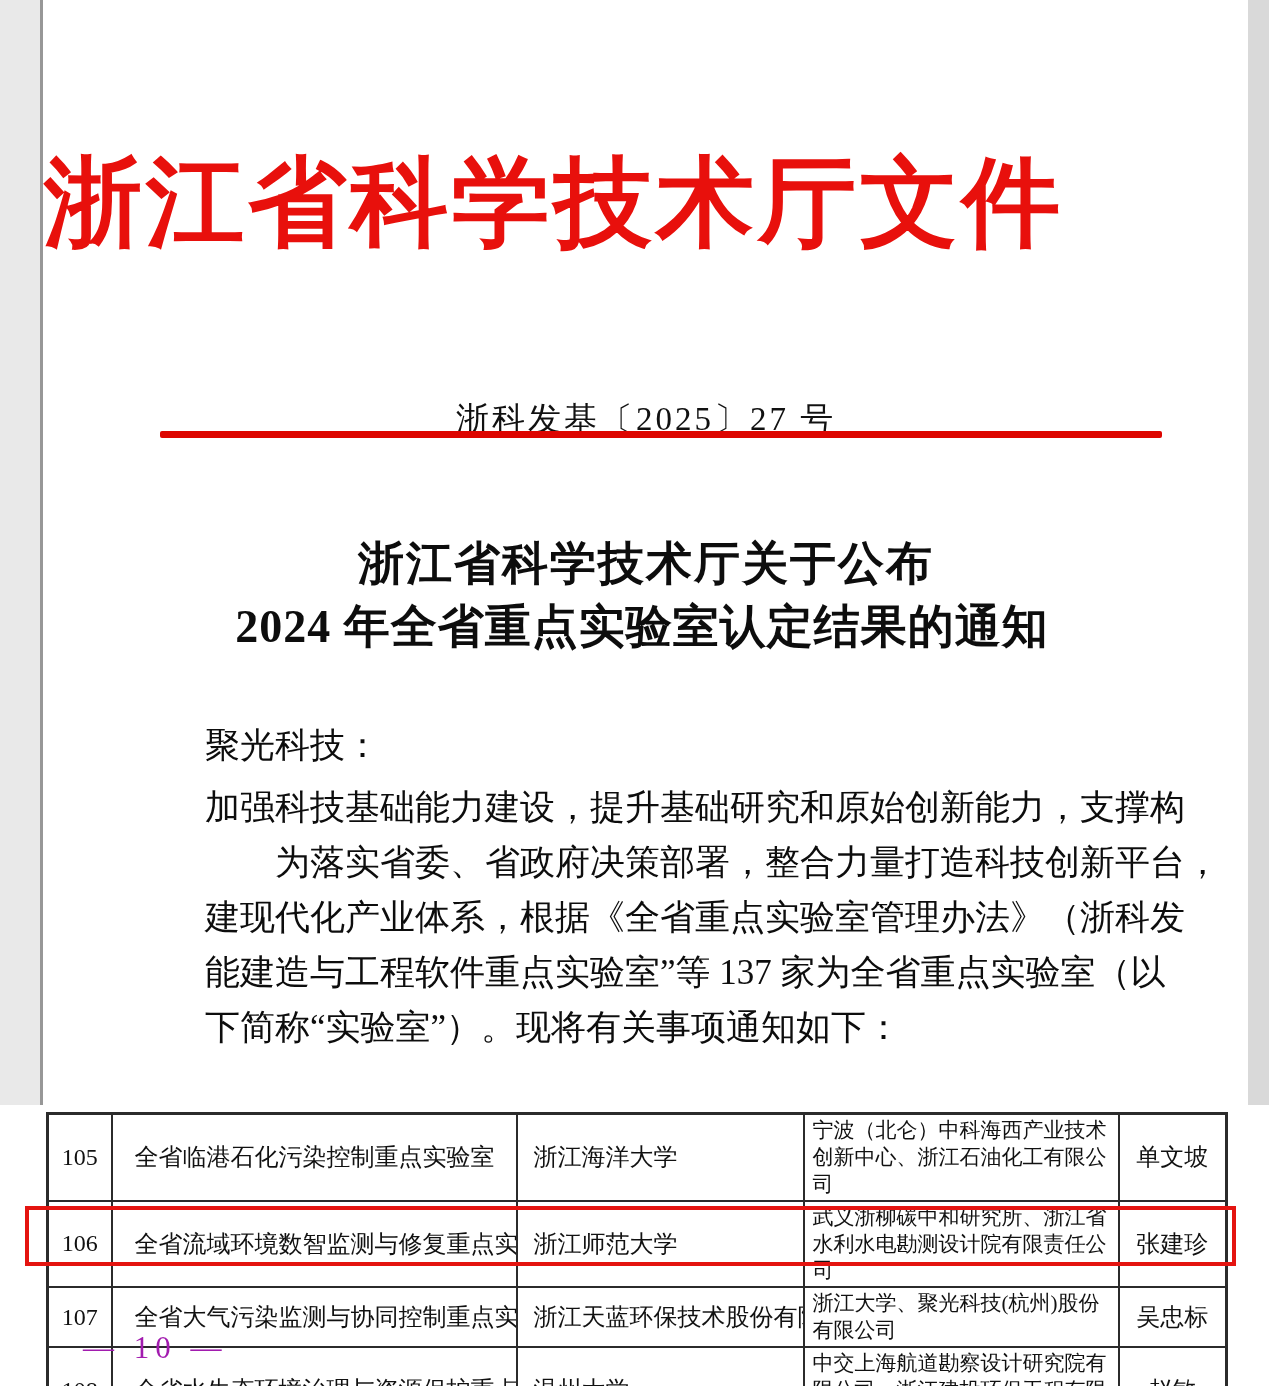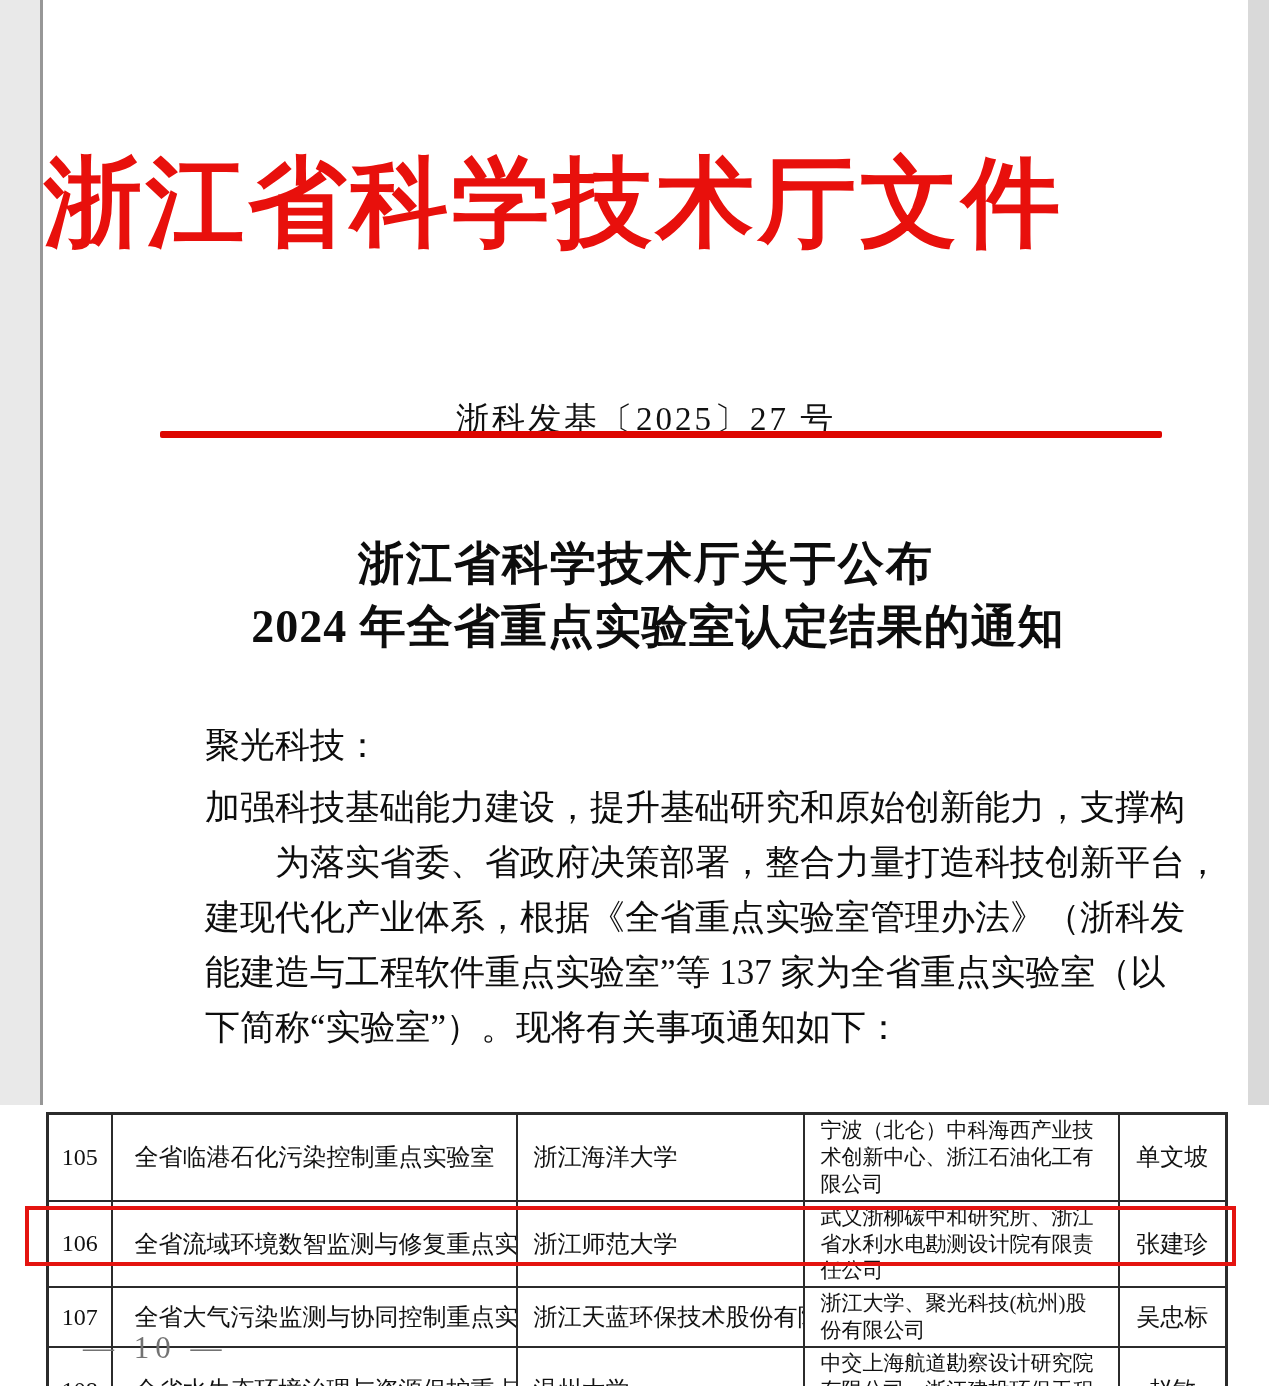--- a/index.html
+++ b/index.html
@@ -12,39 +12,39 @@
   
   .strip-left{left:0;top:0;width:40px;height:1105px;background:#e9e9e9;border-right:3px solid #979797;}
   .strip-right{left:1248px;top:0;width:21px;height:1112px;background:#d9d9d9;}
   
   .doc-title{left:44px;top:138px;width:1003px;text-align:center;
     font-size:98px;font-weight:bold;color:#e8100c;letter-spacing:4px;white-space:nowrap;}
   .doc-number{left:44px;top:352px;width:1204px;text-align:center;
     font-size:33px;letter-spacing:3px;color:#111;margin-top:45px;}
   .red-rule{left:160px;top:431px;width:1002px;height:7px;background:#dd0500;border-radius:2px;}
   .head1{left:44px;top:521px;width:1204px;text-align:center;font-size:46px;font-weight:bold;color:#0d0d0d;letter-spacing:2px;margin-top:12px;}
-  .head2{left:56px;top:596px;width:1204px;text-align:center;font-size:46px;font-weight:bold;color:#0d0d0d;letter-spacing:1px;}
+  .head2{left:40px;top:596px;width:1204px;text-align:center;font-size:46px;font-weight:bold;color:#0d0d0d;letter-spacing:1px;}
   .salutation{left:205px;top:718px;width:920px;font-size:35px;line-height:55px;color:#0d0d0d;}
   .body-block{left:205px;top:780px;width:922px;font-size:35px;color:#0d0d0d;}
   .body-line{height:55px;line-height:55px;text-align:justify;text-align-last:justify;white-space:nowrap;}
   .body-line.indent{padding-left:70px;}
   .body-line.last{text-align-last:left;}
   
   .table-band{left:0;top:1105px;width:1269px;height:281px;background:#ffffff;}
   table.results{position:absolute;left:46px;top:7px;width:1179px;border-collapse:collapse;table-layout:fixed;
     border:3px solid #2b2b2b;font-family:"Liberation Serif","DejaVu Serif",serif;}
   table.results td{border:2px solid #2b2b2b;color:#111;vertical-align:middle;overflow:hidden;}
   td.c-no{text-align:center;font-size:24px;}
   td.c-lab{padding:0 4px 0 22px;font-size:24px;white-space:nowrap;}
   td.c-host{padding:0 12px 0 16px;font-size:24px;white-space:nowrap;}
-  td.c-partners{padding:2px 16px;font-size:21px;line-height:1.28;}
+  td.c-partners{padding:2px 8px;font-size:21px;line-height:1.28;}
   td.c-leader{text-align:center;font-size:24px;}
   tr.r1{height:53px;} tr.r2{height:48px;} tr.r3{height:49px;} tr.r4{height:50px;}
   .highlight-box{left:25px;top:1206px;width:1211px;height:60px;border:4px solid #e41410;box-sizing:border-box;background:transparent;}
-  .page-number{left:83px;top:1330px;font-size:31px;letter-spacing:6px;color:#737373;white-space:nowrap;}
+  .page-number{left:83px;top:1330px;font-size:31px;letter-spacing:6px;color:#a21caf;white-space:nowrap;}
 </style>
 </head>
 <body>
 
 <div class="abs strip-left"></div>
 <div class="abs strip-right"></div>
 
 <div class="abs doc-title">浙江省科学技术厅文件</div>
 <div class="abs doc-number">浙科发基〔2025〕27 号</div>
 <div class="abs red-rule"></div>

